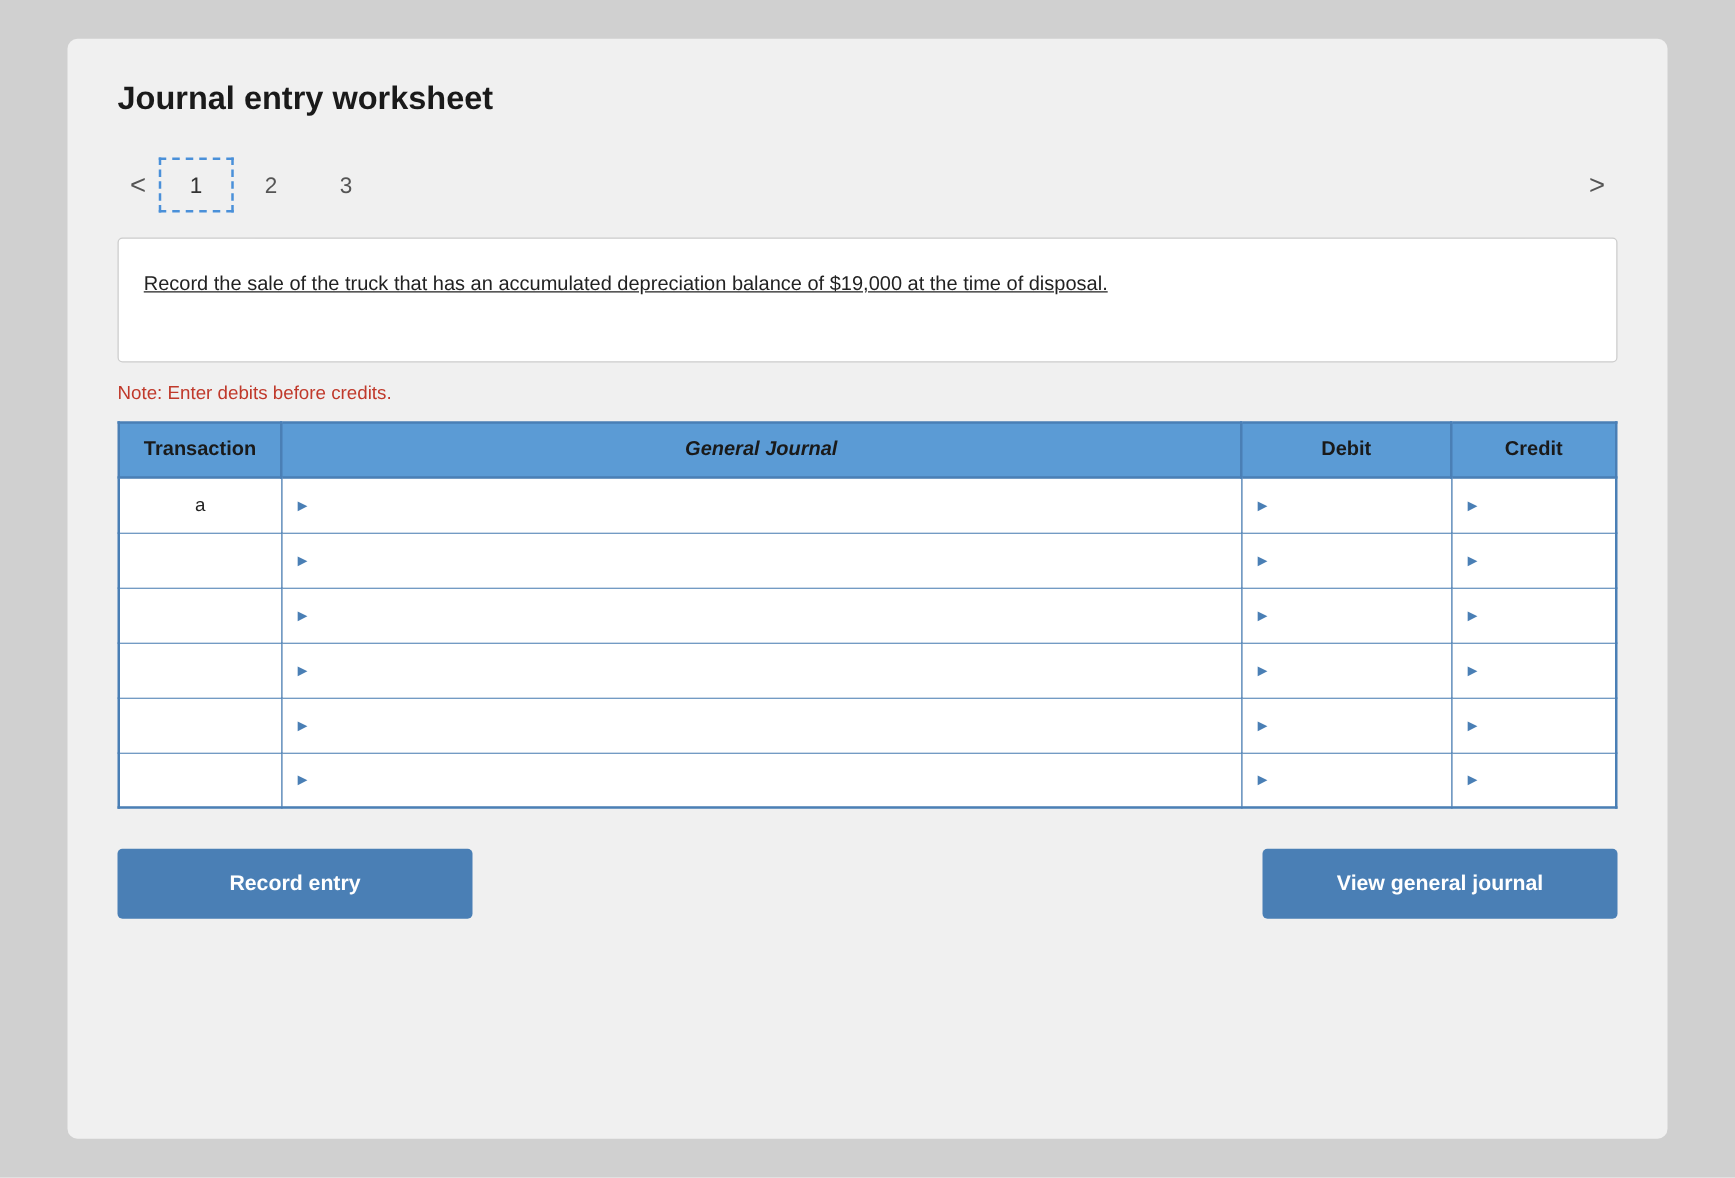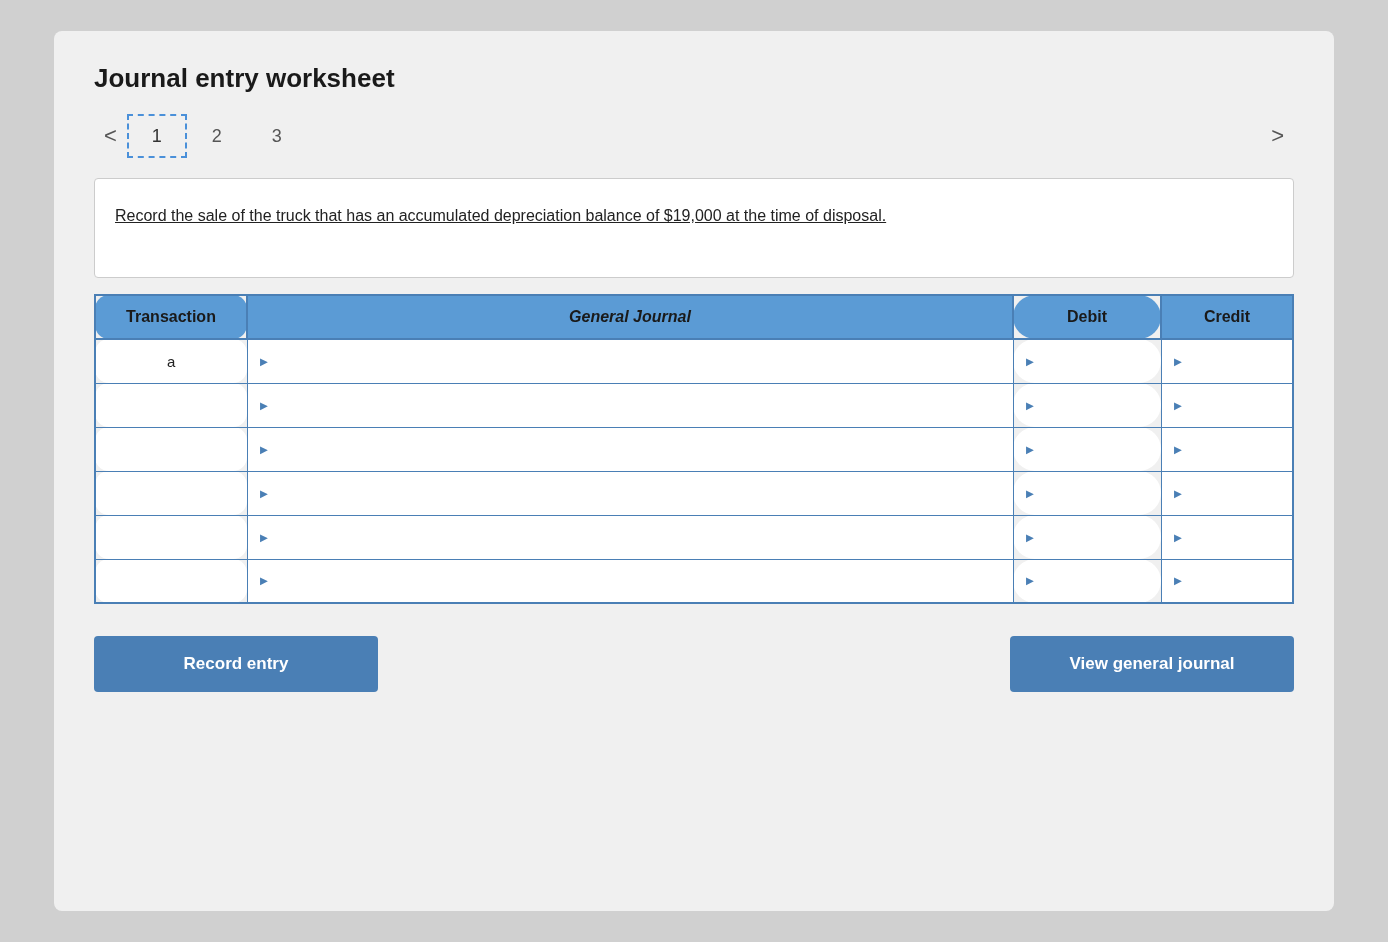--- a/index.html
+++ b/index.html
@@ -17,21 +17,21 @@
       border-radius: 8px;
       padding: 32px 40px 40px 40px;
       width: 1280px;
       min-height: 880px;
       position: relative;
     }
     .page-title {
       font-size: 26px;
       font-weight: bold;
       color: #1a1a1a;
-      margin-bottom: 20px;
+      margin-bottom: 32px;
     }
     .tab-nav {
       display: flex;
       align-items: center;
       margin-bottom: 20px;
       gap: 0;
     }
     .nav-arrow {
       font-size: 22px;
       color: #555;
@@ -93,33 +93,31 @@
       border: 2px solid #4a7fb5;
     }
     .journal-table td {
       background: white;
       border: 1px solid #4a7fb5;
       height: 44px;
       padding: 0;
       position: relative;
     }
     .col-transaction {
-      width: 152px;
+      width: 130px;
       text-align: center;
       font-size: 15px;
       color: #333;
-      border-radius: 14px;
     }
     .col-general {
       width: auto;
       font-style: italic;
     }
     .col-debit {
-      width: 148px;
-      border-radius: 22px;
+      width: 168px;
     }
     .col-credit {
       width: 132px;
     }
     .cell-arrow {
       display: inline-block;
       color: #4a7fb5;
       font-size: 13px;
       padding-left: 4px;
       vertical-align: middle;
@@ -182,20 +180,21 @@
     <div class="tab-item">
       <span>3</span>
     </div>
     <span class="nav-arrow nav-right">&gt;</span>
   </div>
 
   <div class="description-box">
     <span>Record the sale of the truck that has an accumulated depreciation balance of $19,000 at the time of disposal.</span>
   </div>
 
+  <div class="note-text">Note: Enter debits before credits.</div>
 
   <table class="journal-table">
     <thead>
       <tr>
         <th class="col-transaction">Transaction</th>
         <th class="col-general">General Journal</th>
         <th class="col-debit">Debit</th>
         <th class="col-credit">Credit</th>
       </tr>
     </thead>

